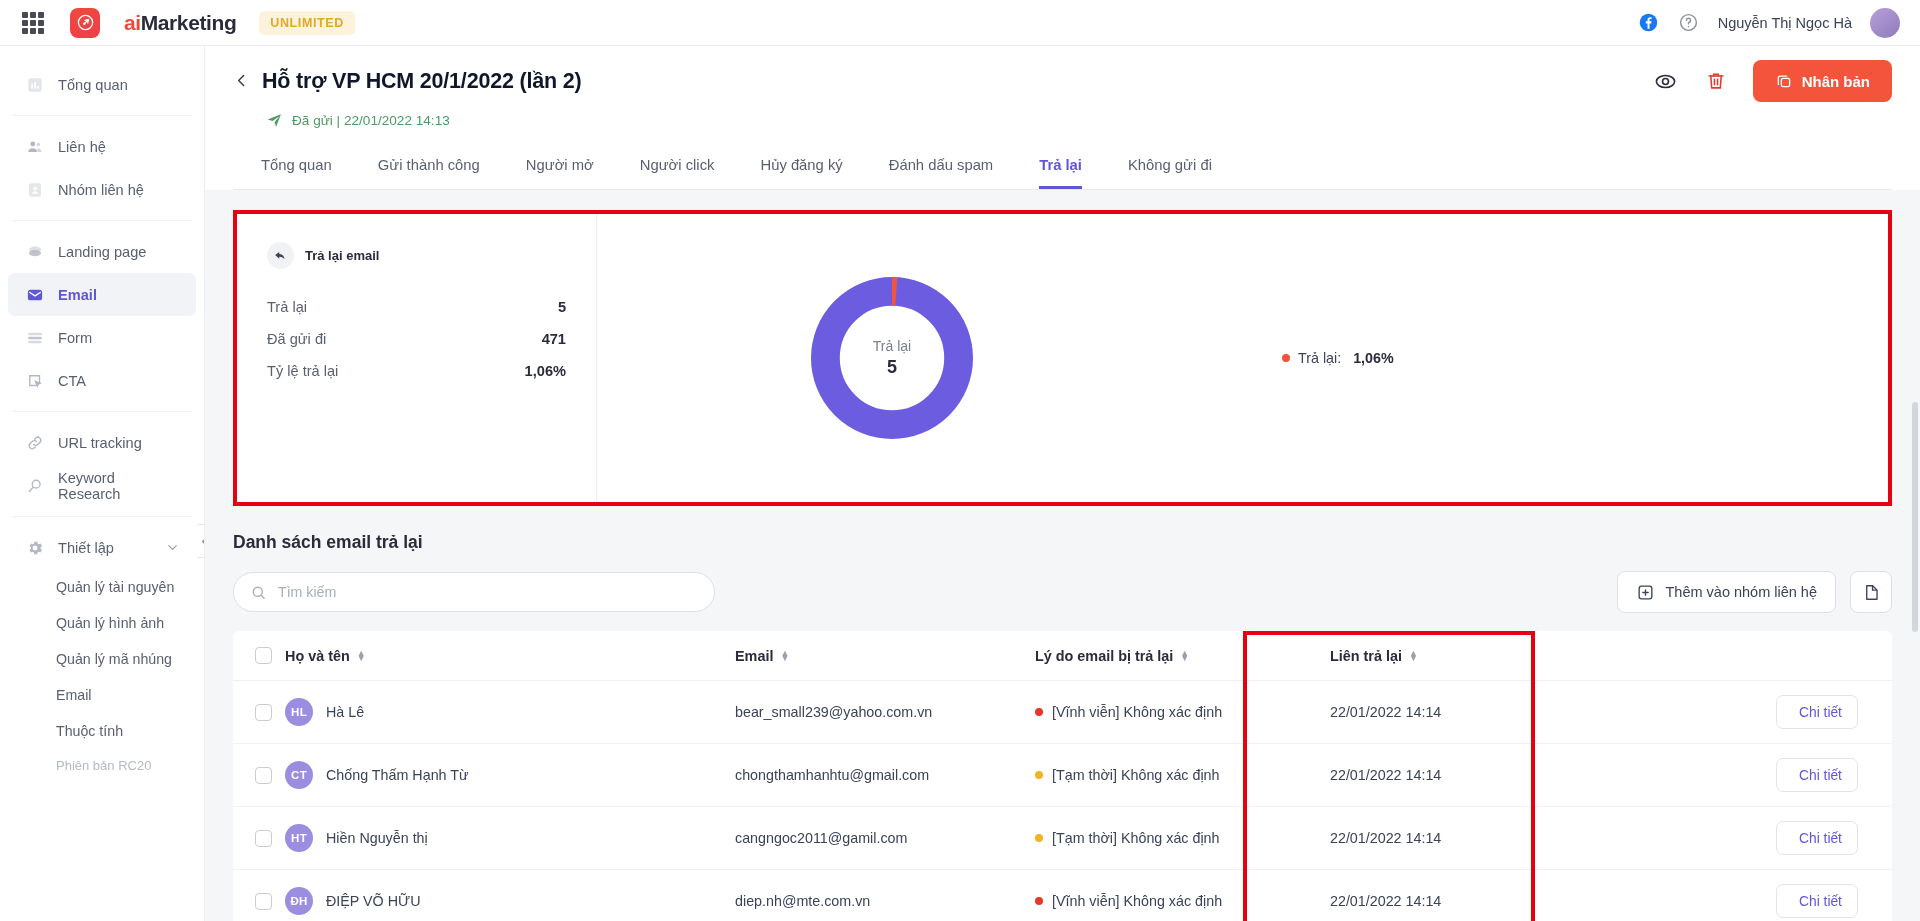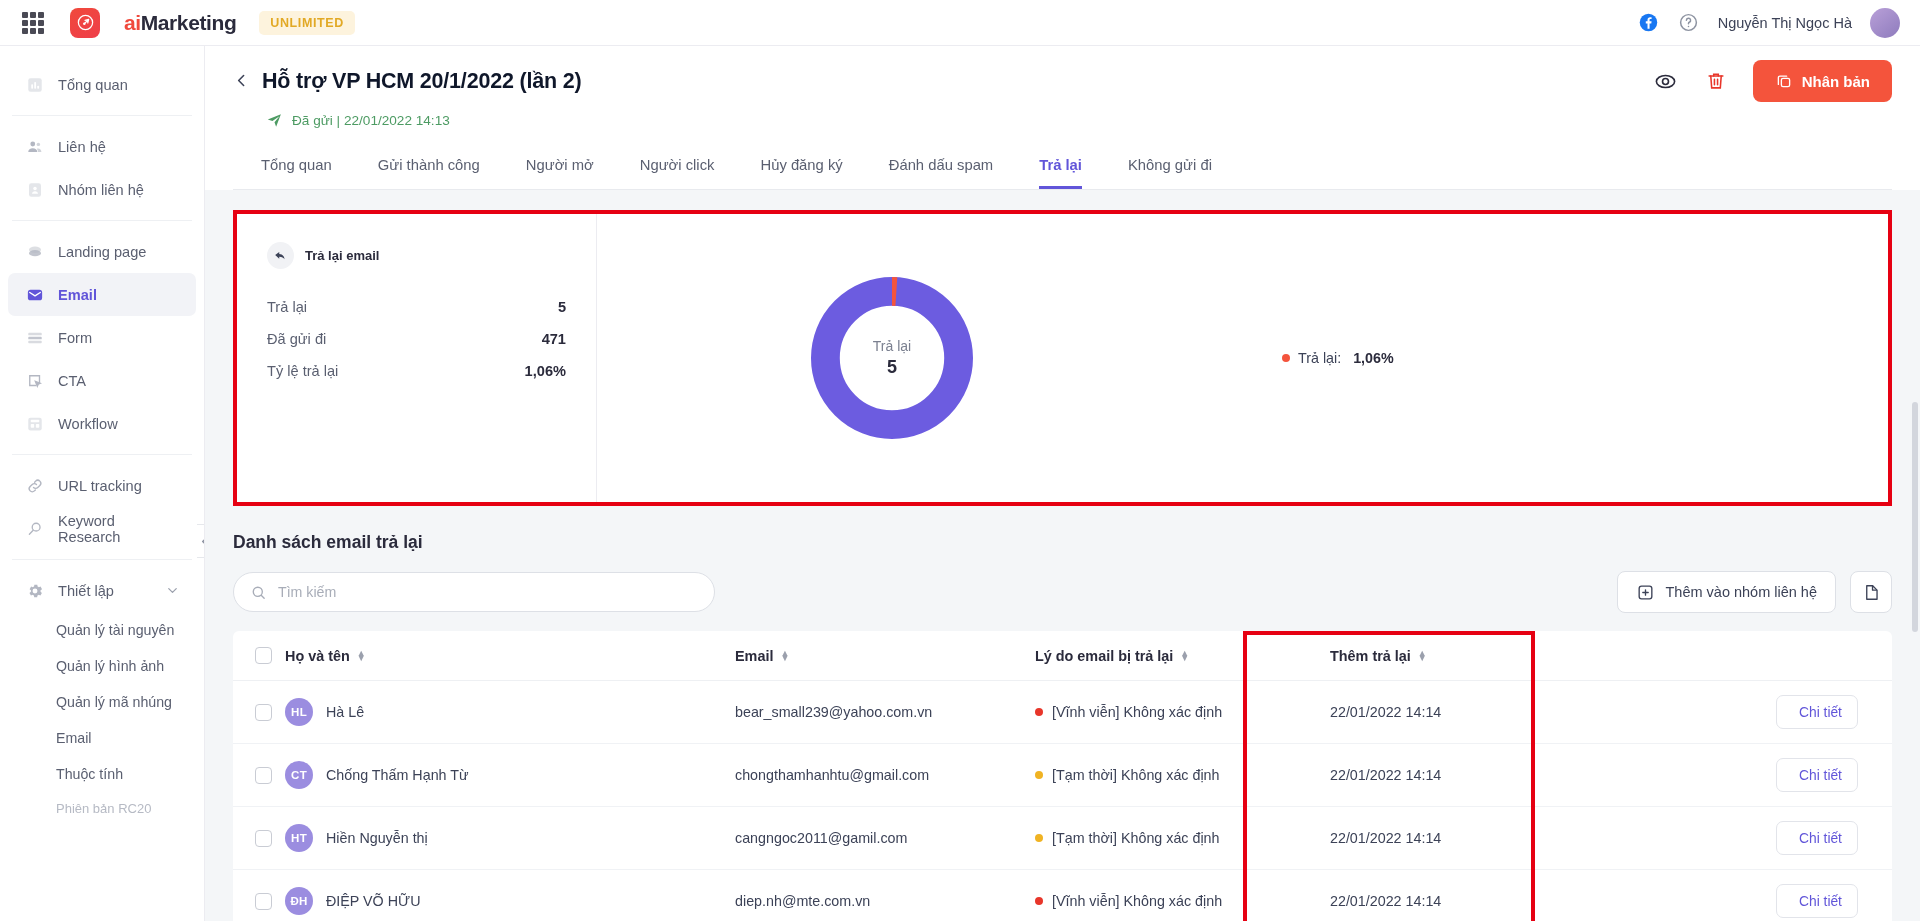--- a/index.html
+++ b/index.html
@@ -309,31 +309,20 @@
         </div>
         <div class="nav-item">
           <span class="nav-ico">
             <svg viewBox="0 0 24 24" fill="none" stroke="currentColor" stroke-width="1.8">
                 <path d="M5 5h13v9" stroke-linecap="round"></path>
                 <path d="M5 5v13h8" stroke-linecap="round"></path>
                 <path d="M12.5 12.5l6.5 2.5-2.7 1.2-1.2 2.7z" fill="currentColor"></path>
               </svg>
           </span>
           <span>CTA</span>
-        </div>
-        <div class="nav-item">
-          <span class="nav-ico">
-            <svg viewBox="0 0 24 24" fill="currentColor">
-                <rect x="3" y="3.5" width="18" height="17" rx="3" opacity=".35"></rect>
-                <rect x="6.3" y="6.3" width="11.4" height="3.2" rx="1" fill="#fff"></rect>
-                <rect x="6.3" y="12" width="4.6" height="5" rx="1" fill="#fff"></rect>
-                <rect x="13.1" y="12" width="4.6" height="5" rx="1" fill="#fff"></rect>
-              </svg>
-          </span>
-          <span>Workflow</span>
         </div>
       </div>
       <div class="nav-sep"></div>
 
       <div class="nav-group">
         <div class="nav-item">
           <span class="nav-ico">
             <svg viewBox="0 0 24 24" fill="none" stroke="currentColor" stroke-width="1.8" stroke-linecap="round">
                 <path d="M10 14a4 4 0 0 0 5.7 0l2.8-2.8a4 4 0 1 0-5.7-5.7L11.5 7"></path>
                 <path d="M14 10a4 4 0 0 0-5.7 0L5.5 12.8a4 4 0 1 0 5.7 5.7l1.3-1.3"></path>
@@ -546,21 +535,21 @@
                   </span>
                 </th>
                 <th>
                   <span class="th-inner">
                     <span>Lý do email bị trả lại</span>
                     <span class="sort-ico">▲<br>▼</span>
                   </span>
                 </th>
                 <th>
                   <span class="th-inner">
-                    <span>Thêm trả lại</span>
+                    <span>Liên trả lại</span>
                     <span class="sort-ico">▲<br>▼</span>
                   </span>
                 </th>
                 <th></th>
               </tr>
             </thead>
             <tbody id="tbody">
                 <tr>
                   <td class="col-chk">
                     <span class="chk"></span>

